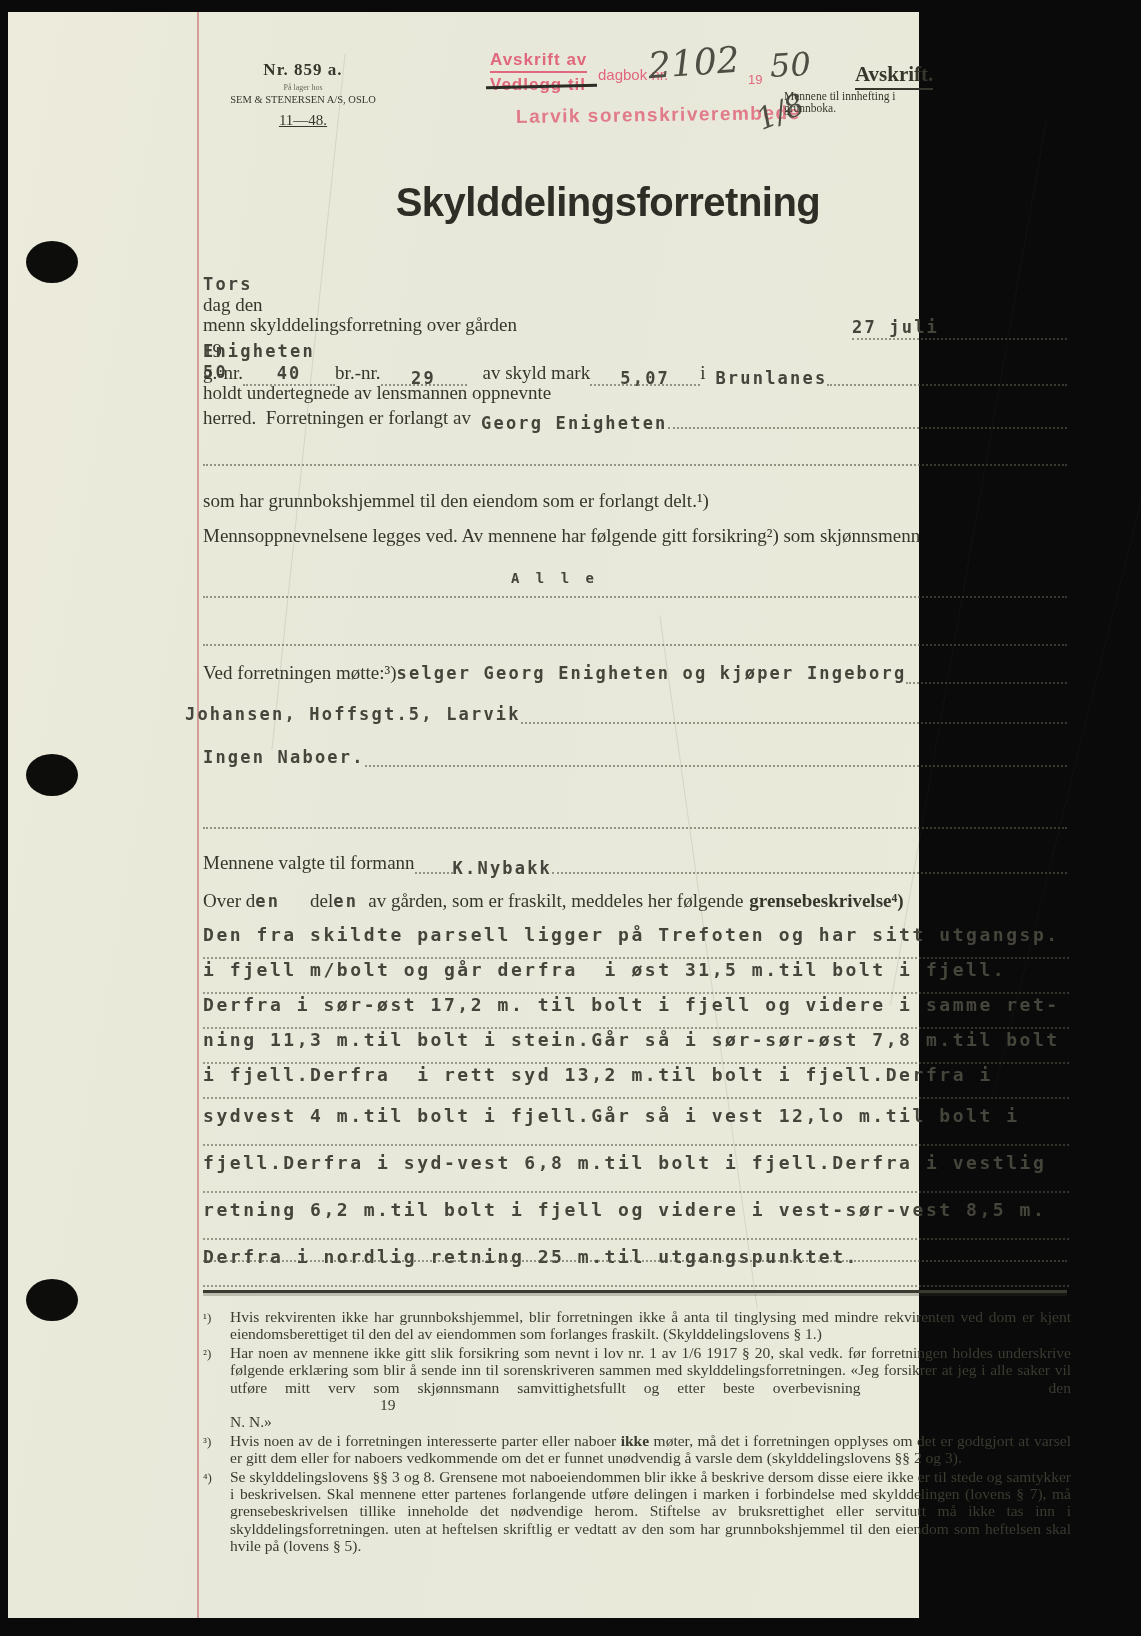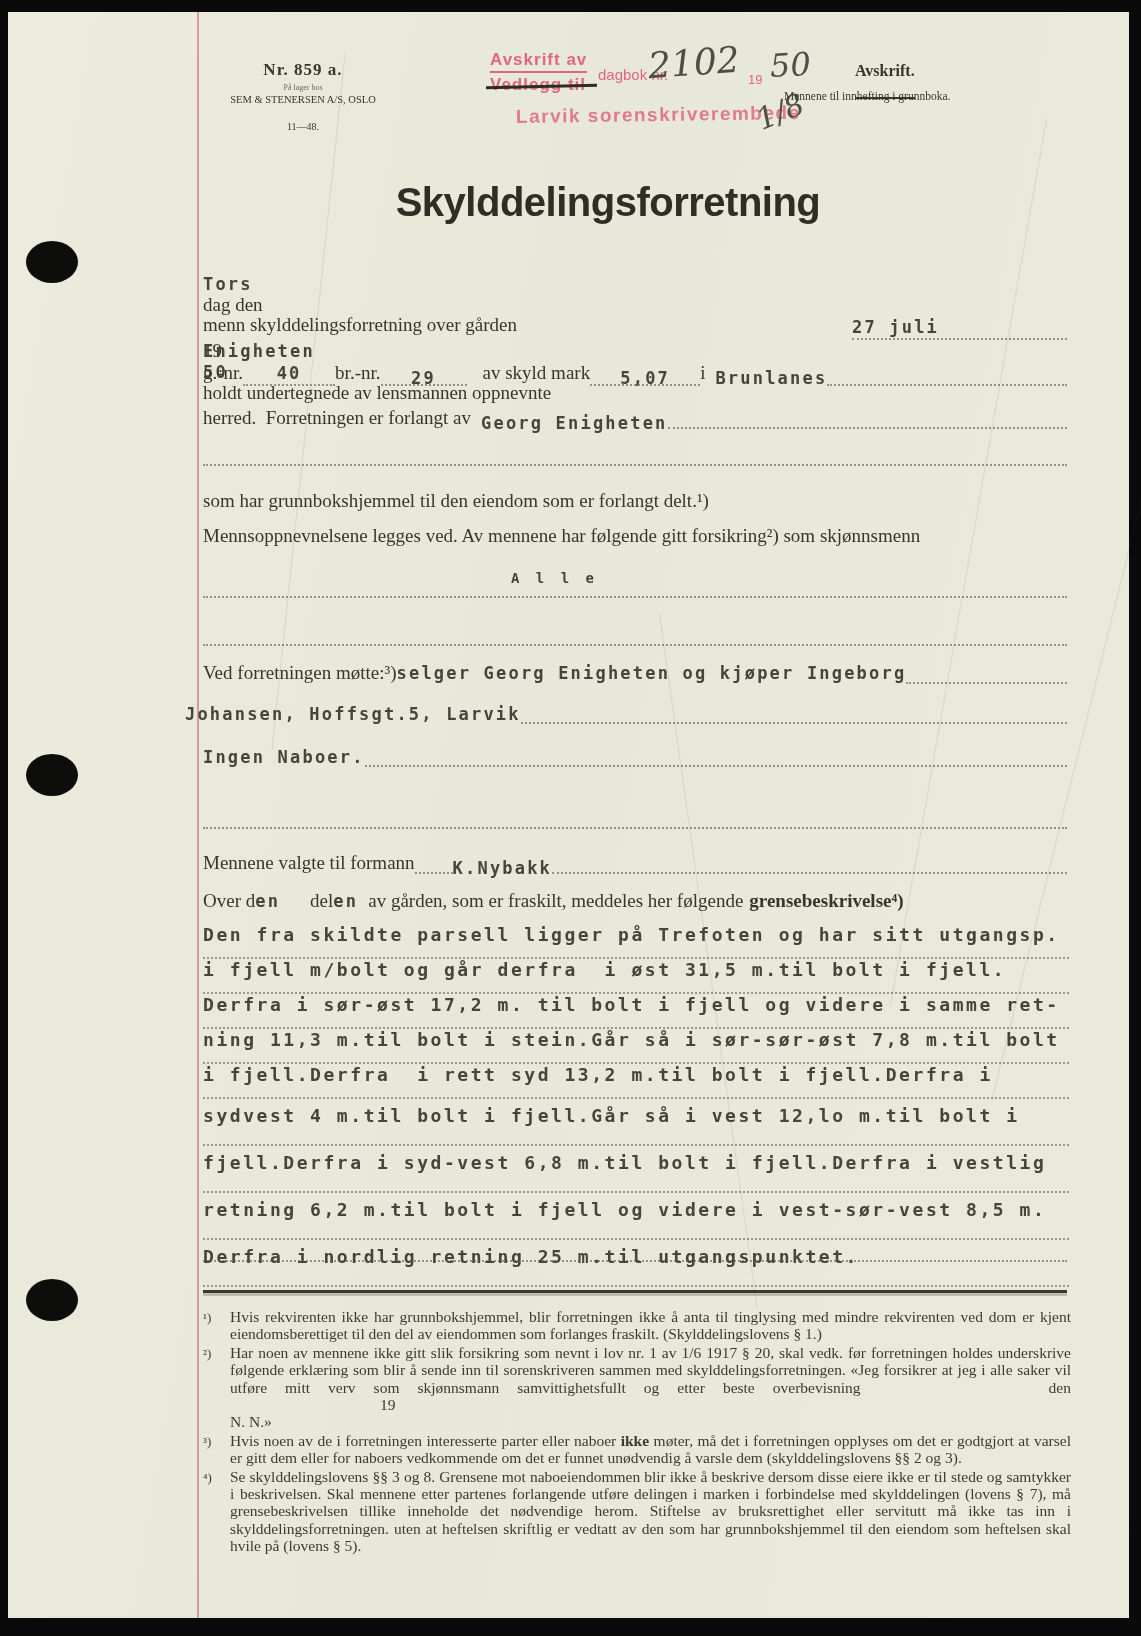--- a/index.html
+++ b/index.html
@@ -1,52 +1,52 @@
 <!DOCTYPE html>
 <html><head>
 <meta charset="utf-8">
 <style>
   html,body{margin:0;padding:0;background:#000;}
   .canvas{position:relative;width:1141px;height:1636px;background:#0a0a0a;overflow:hidden;
           font-family:"Liberation Serif", serif;}
-  .paper{position:absolute;left:8px;top:12px;width:1121px;height:1606px;
+  .paper{position:absolute;left:8px;top:12px;width:911px;height:1606px;
          background:linear-gradient(100deg,#ecebdc 0%,#e7e8d9 45%,#eaeadb 100%);}
   .redline{position:absolute;left:189px;top:0;bottom:0;width:2px;background:rgba(192,92,96,.55);}
   .hole{position:absolute;left:18px;width:52px;height:42px;background:#0d0d0c;border-radius:50%;}
   .crease{position:absolute;width:1px;background:rgba(70,70,58,.12);}
 
   .printed{color:#36362c;}
   .typed{font-family:"DejaVu Sans Mono", monospace;font-weight:bold;color:#45453c;
          letter-spacing:2.2px;white-space:pre;}
   .typed.drop{position:relative;top:5px;}
   .hand{font-family:"DejaVu Serif", serif;font-style:italic;color:#4e4e45;}
   .red{color:#e0677c;}
 
   .printer-block{position:absolute;left:206px;top:48px;width:178px;text-align:center;}
   .printer-block .l1{font-size:17px;font-weight:bold;letter-spacing:1px;}
   .printer-block .l2{font-size:8px;margin-top:3px;color:#6a6a5c;}
   .printer-block .l3{font-size:10.5px;margin-top:2px;}
-  .printer-block .l4{font-size:10px;margin-top:16px;}
+  .printer-block .l4{font-size:15px;margin-top:7px;text-decoration:underline;}
 
   .stamp-av{position:absolute;left:482px;top:38px;font-family:"Liberation Sans",sans-serif;
             font-weight:bold;font-size:17px;letter-spacing:1px;}
   .stamp-av .row1{border-bottom:2px solid #e0677c;padding-bottom:1px;}
   .stamp-av .row2{position:relative;margin-top:2px;}
   .strike-line{position:absolute;left:-4px;right:-10px;top:10px;height:3px;background:#2c2c26;
                transform:rotate(-1.2deg);}
   .dagbok-label{position:absolute;left:590px;top:54px;font-size:15px;font-family:"Liberation Sans",sans-serif;}
   .dagbok-no{position:absolute;left:640px;top:30px;font-size:36px;transform:rotate(-4deg);}
   .year19{position:absolute;left:740px;top:60px;font-size:13px;font-family:"Liberation Sans",sans-serif;}
   .year50{position:absolute;left:762px;top:34px;font-size:32px;transform:rotate(-3deg);}
   .stamp-office{position:absolute;left:508px;top:92px;font-size:19px;letter-spacing:1.5px;
                 font-family:"Liberation Sans",sans-serif;font-weight:bold;transform:rotate(-.8deg);
                 opacity:.85;}
   .hand-frac{position:absolute;left:748px;top:82px;font-size:30px;transform:rotate(-22deg);}
-  .avskrift-hdr{position:absolute;left:847px;top:50px;font-size:16px;font-weight:bold;
-                border-bottom:2px solid #36362c;padding-bottom:17px;}
+  .avskrift-hdr{position:absolute;left:847px;top:50px;font-size:21px;font-weight:bold;
+                border-bottom:2px solid #36362c;padding-bottom:1px;}
   .godkjent{position:absolute;left:776px;top:78px;font-size:11.5px;}
 
   .title{position:absolute;left:160px;top:168px;width:880px;text-align:center;margin:0;
          font-family:"Liberation Sans",sans-serif;font-weight:bold;font-size:40px;
          letter-spacing:-.5px;color:#2e2e27;}
 
   .fline{position:absolute;left:195px;width:864px;display:flex;align-items:baseline;
          font-size:19px;color:#36362c;}
   .fline .typed{font-size:17px;}
   .fill{flex:1;align-self:flex-end;border-bottom:2px dotted rgba(88,88,72,.6);height:6px;}

